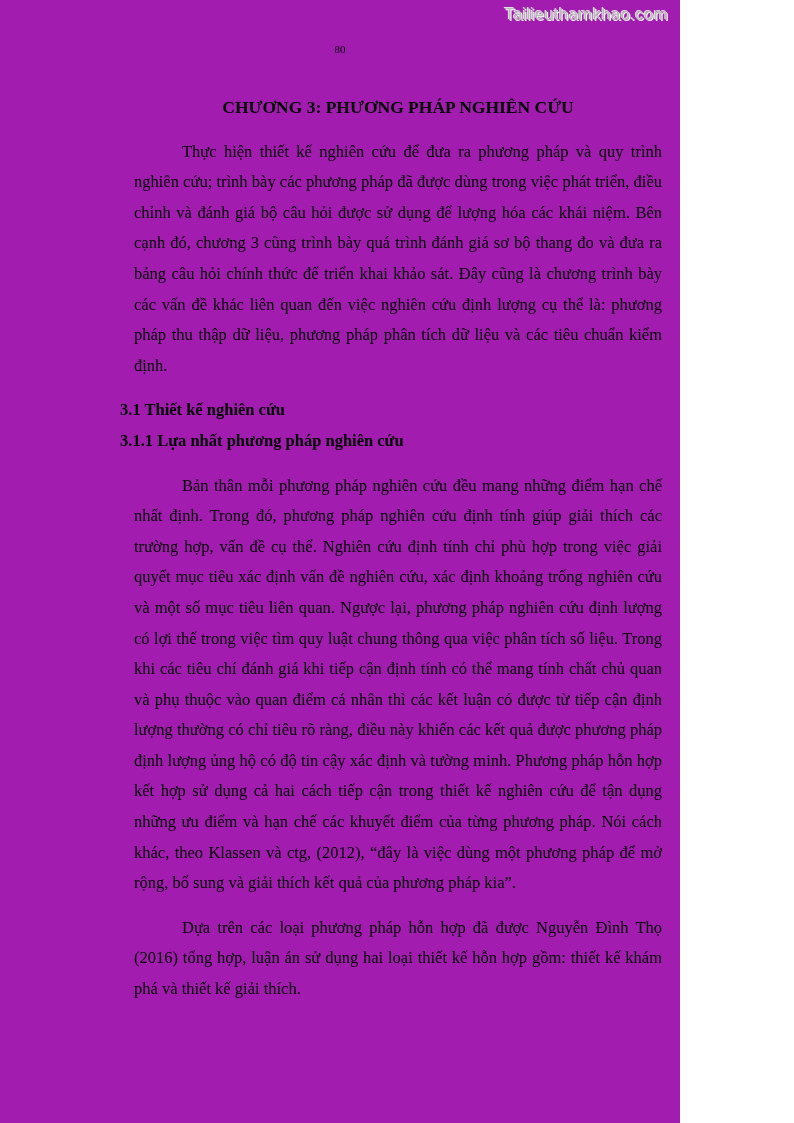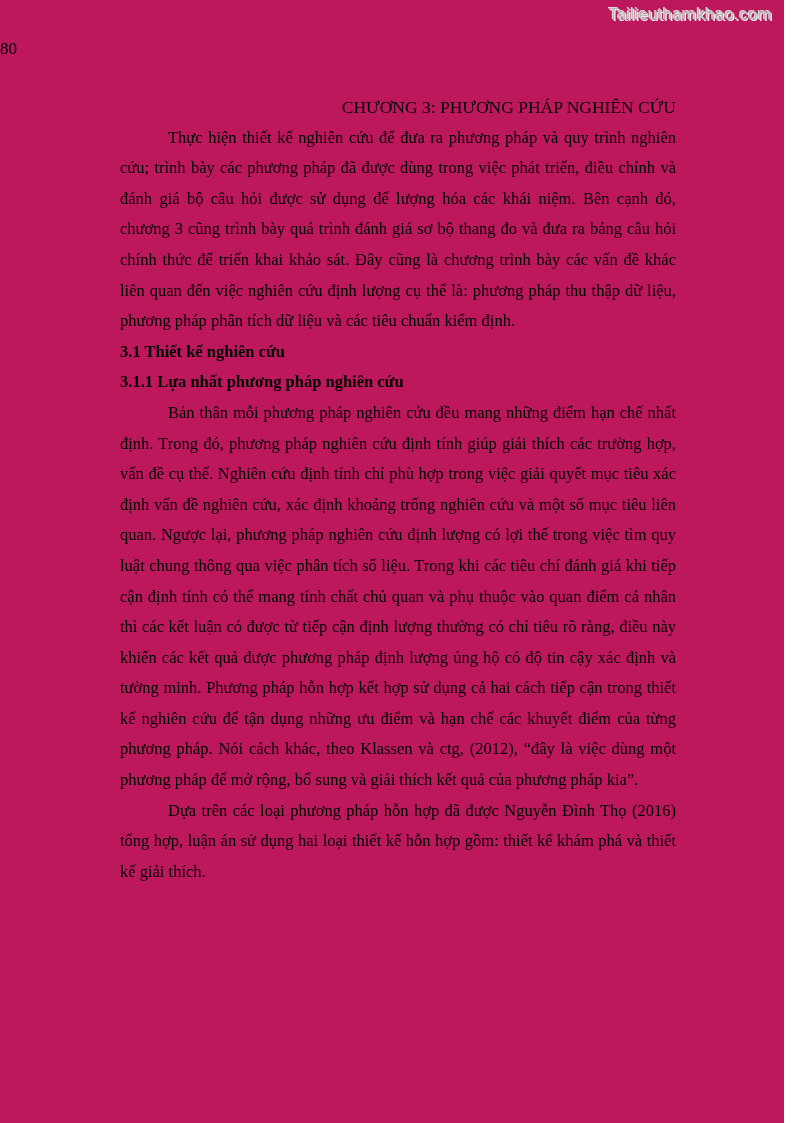--- a/index.html
+++ b/index.html
@@ -2,70 +2,71 @@
 <html><head>
 <meta charset="utf-8">
 <style>
   html, body {
     margin: 0;
     padding: 0;
     background: #ffffff;
   }
   .page {
     position: relative;
-    width: 784px;
+    width: 680px;
     height: 1123px;
-    background: #be185d;
+    background: #a21caf;
     font-family: "Liberation Serif", serif;
     color: #000000;
     overflow: hidden;
   }
   .watermark {
     position: absolute;
     top: 5px;
     right: 12px;
     font-family: "Liberation Sans", sans-serif;
     font-size: 17px;
     color: #b9b9b9;
     text-shadow: -1px -1px 0 #dedede, 1px 1px 0 #ffffff;
     letter-spacing: 0.2px;
   }
   .page-number {
     position: absolute;
     top: 40px;
     left: 0;
     width: 100%;
-    font-size: 17px;
+    text-align: center;
+    font-size: 11px;
     line-height: 18px;
   }
   .content {
     position: absolute;
     left: 120px;
     top: 92px;
     width: 556px;
     font-size: 16.5px;
     line-height: 30.6px;
     text-align: justify;
   }
   .chapter-title {
     font-size: 17.5px;
-    font-weight: normal;
+    font-weight: bold;
     margin: 0;
-    text-align: right;
+    text-align: center;
     line-height: 30.6px;
   }
   .section-heading {
     font-size: 16.5px;
     font-weight: bold;
     margin: 0;
     text-align: left;
     line-height: 30.6px;
   }
   .para {
-    margin: 0;
+    margin: 14px;
     text-indent: 48px;
   }
 </style>
 </head>
 <body>
 
 <div class="page">
 
   <div class="watermark">Tailieuthamkhao.com</div>
 

